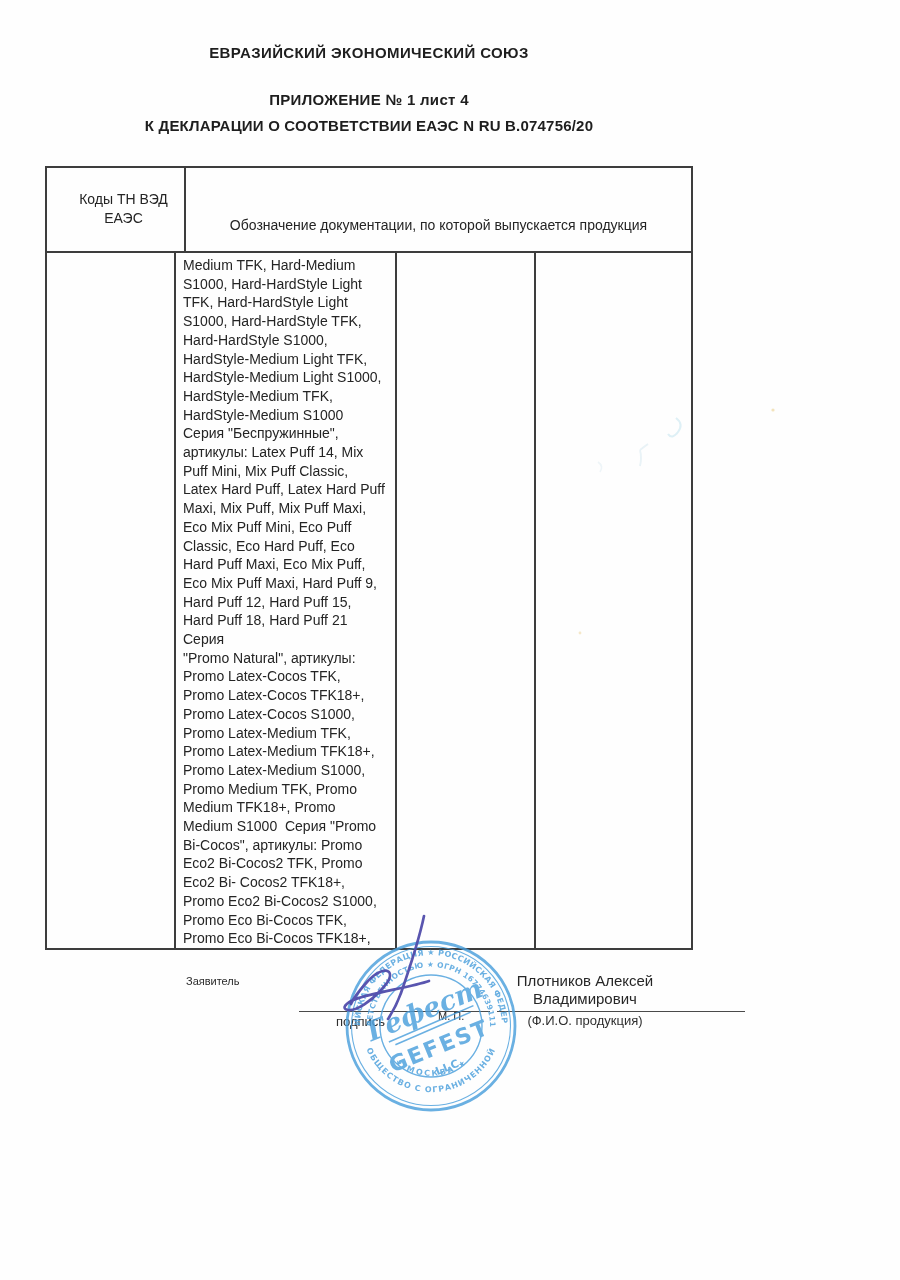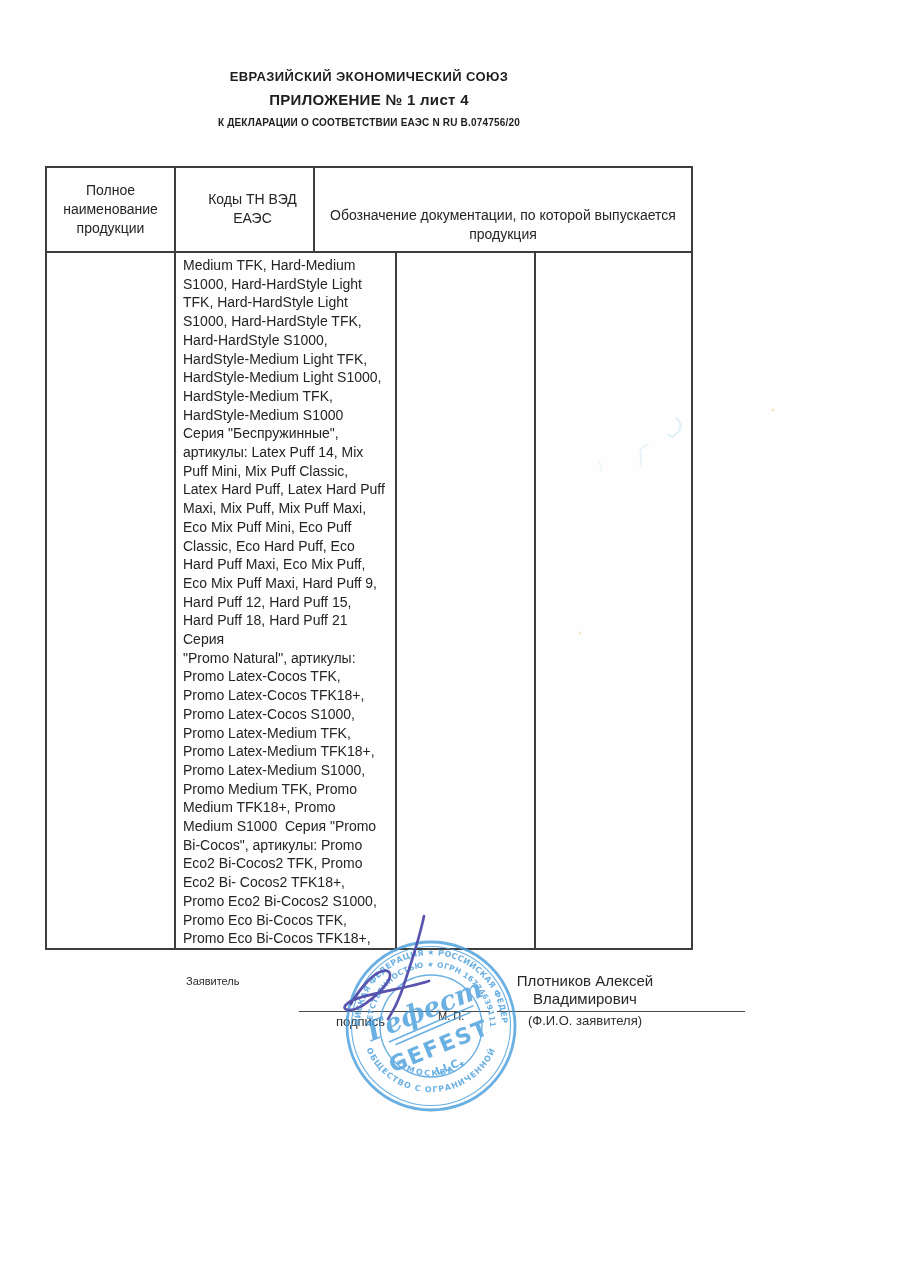--- a/index.html
+++ b/index.html
@@ -6,23 +6,23 @@
   body{
     width:900px;height:1280px;
     background:#fefefe;
     position:relative;
     font-family:"Liberation Sans","DejaVu Sans",sans-serif;
     color:#262626;
     overflow:hidden;
   }
   .doc-header{position:absolute;left:45px;top:0;width:648px;text-align:center;}
   .hline{position:absolute;left:0;width:100%;font-weight:bold;color:#1e1e1e;}
-  .hline1{top:69px;font-size:13px;letter-spacing:.4px;}
+  .hline1{top:44px;font-size:15px;letter-spacing:.4px;}
   .hline2{top:91px;font-size:15px;letter-spacing:.3px;}
-  .hline3{top:117px;font-size:10px;letter-spacing:.2px;}
+  .hline3{top:117px;font-size:15px;letter-spacing:.2px;}
 
   .ptable{
     position:absolute;left:45px;top:166px;width:648px;height:784px;
     border:2px solid #3d3d3d;box-sizing:border-box;
     display:flex;flex-direction:column;
   }
   .trow{display:flex;width:100%;}
   .thead-row{height:89px;border-bottom:2.5px solid #3d3d3d;}
   .tbody-row{flex:1;}
   .cell{box-sizing:border-box;border-right:2px solid #3d3d3d;}
@@ -64,42 +64,41 @@
 <body>
 
 <div class="doc-header">
   <div class="hline hline1">ЕВРАЗИЙСКИЙ ЭКОНОМИЧЕСКИЙ СОЮЗ</div>
   <div class="hline hline2">ПРИЛОЖЕНИЕ № 1 лист 4</div>
   <div class="hline hline3">К ДЕКЛАРАЦИИ О СООТВЕТСТВИИ ЕАЭС N RU В.074756/20</div>
 </div>
 
 <div class="ptable">
   <div class="trow thead-row">
-    <div class="cell c1 th">Полное наименование продукции</div>
     <div class="cell c3 th">Коды ТН ВЭД ЕАЭС</div>
     <div class="cell c4 th">Обозначение документации, по которой выпускается продукция</div>
   </div>
   <div class="trow tbody-row">
     <div class="cell c1"></div>
     <div class="cell c2 body-text"><div>Medium TFK, Hard-Medium</div><div>S1000, Hard-HardStyle Light</div><div>TFK, Hard-HardStyle Light</div><div>S1000, Hard-HardStyle TFK,</div><div>Hard-HardStyle S1000,</div><div>HardStyle-Medium Light TFK,</div><div>HardStyle-Medium Light S1000,</div><div>HardStyle-Medium TFK,</div><div>HardStyle-Medium S1000</div><div>Серия "Беспружинные",</div><div>артикулы: Latex Puff 14, Mix</div><div>Puff Mini, Mix Puff Classic,</div><div>Latex Hard Puff, Latex Hard Puff</div><div>Maxi, Mix Puff, Mix Puff Maxi,</div><div>Eco Mix Puff Mini, Eco Puff</div><div>Classic, Eco Hard Puff, Eco</div><div>Hard Puff Maxi, Eco Mix Puff,</div><div>Eco Mix Puff Maxi, Hard Puff 9,</div><div>Hard Puff 12, Hard Puff 15,</div><div>Hard Puff 18, Hard Puff 21</div><div>Серия</div><div>"Promo Natural", артикулы:</div><div>Promo Latex-Cocos TFK,</div><div>Promo Latex-Cocos TFK18+,</div><div>Promo Latex-Cocos S1000,</div><div>Promo Latex-Medium TFK,</div><div>Promo Latex-Medium TFK18+,</div><div>Promo Latex-Medium S1000,</div><div>Promo Medium TFK, Promo</div><div>Medium TFK18+, Promo</div><div>Medium S1000  Серия "Promo</div><div>Bi-Cocos", артикулы: Promo</div><div>Eco2 Bi-Cocos2 TFK, Promo</div><div>Eco2 Bi- Cocos2 TFK18+,</div><div>Promo Eco2 Bi-Cocos2 S1000,</div><div>Promo Eco Bi-Cocos TFK,</div><div>Promo Eco Bi-Cocos TFK18+,</div></div>
     <div class="cell c3"></div>
     <div class="cell c4"></div>
   </div>
 </div>
 
 <div class="footer-label lbl-applicant">Заявитель</div>
 <div class="sig-line sig-line-left"></div>
 <div class="sig-line sig-line-right"></div>
 <div class="cap cap-podpis">подпись</div>
 <div class="footer-label lbl-mp">М. П.</div>
 <div class="name-block">
   <div>Плотников Алексей</div>
   <div>Владимирович</div>
 </div>
-<div class="cap cap-fio">(Ф.И.О. заявителя)</div>
+<div class="cap cap-fio">(Ф.И.О. продукция)</div>
 
 <svg class="stamp-svg" width="174" height="174" viewBox="0 0 174 174">
   <defs>
     <path id="arc-outer-top" d="M 16,87 A 71,71 0 1 1 158,87"></path>
     <path id="arc-outer-bottom" d="M 18,95 A 70,70 0 0 0 156,95"></path>
     <path id="arc-inner-top" d="M 28,87 A 59,59 0 1 1 146,87"></path>
     <path id="arc-inner-bottom" d="M 31,94 A 58,58 0 0 0 143,94"></path>
   </defs>
   <g stroke="#4a9fdc" fill="none">
     <circle cx="87" cy="87" r="84" stroke-width="2.8"></circle>

